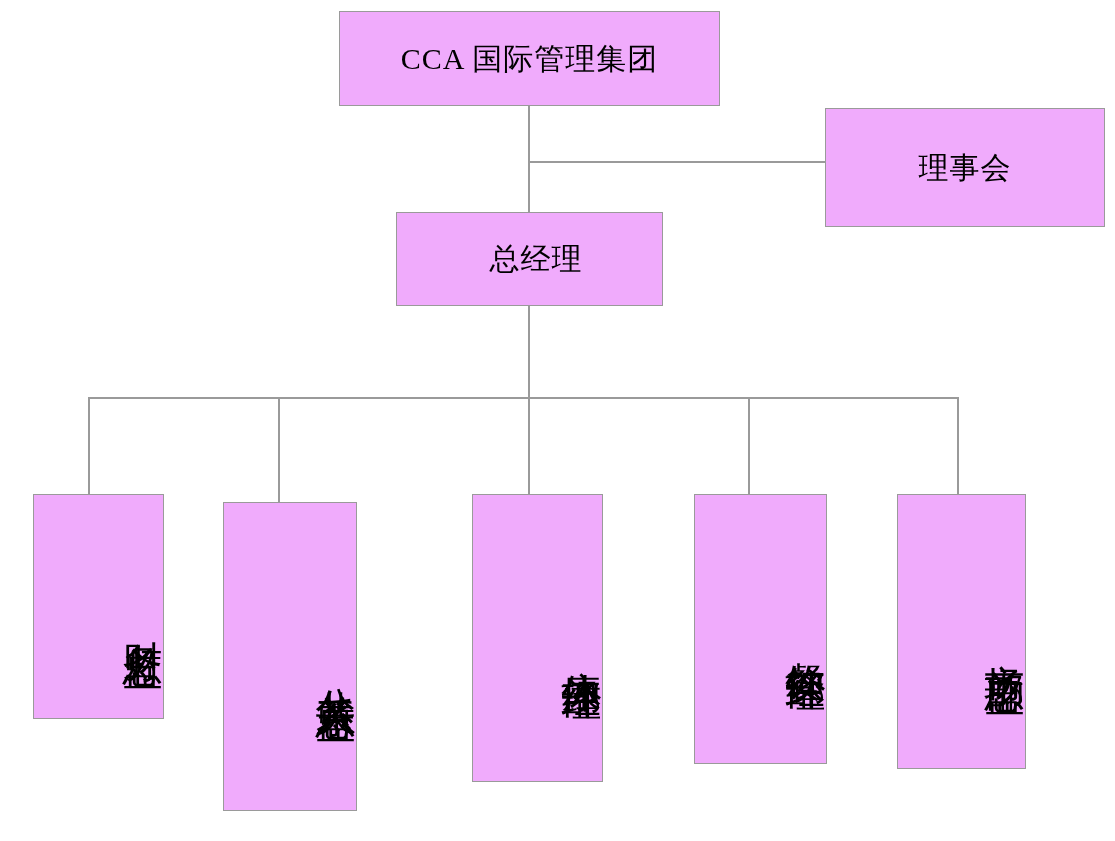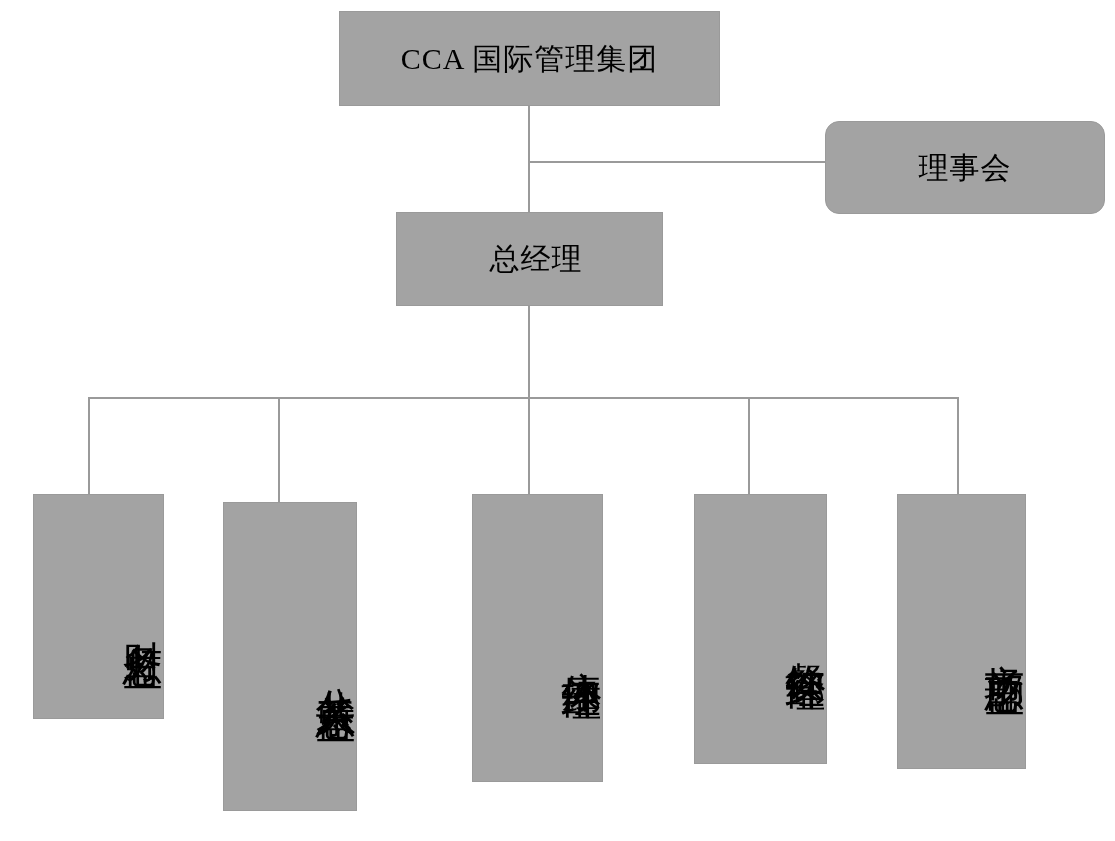--- a/index.html
+++ b/index.html
@@ -13,21 +13,21 @@
   #canvas {
     position: relative;
     width: 1115px;
     height: 841px;
     background: #ffffff;
     overflow: hidden;
   }
   .node {
     position: absolute;
     box-sizing: border-box;
-    background: #a3a3a3;
+    background: #f0abfc;
     border: 1px solid #9a9a9a;
     color: #000000;
     display: flex;
     align-items: center;
     justify-content: center;
     text-align: center;
     line-height: 1.05;
   }
   
   .node.h {
@@ -61,21 +61,21 @@
   <div class="line vert" style="left:528px; top:305px; height:93px;"></div>
   <div class="line horz" style="left:88px; top:397px; width:870px;"></div>
   <div class="line vert" style="left:88px;  top:397px; height:99px;"></div>
   <div class="line vert" style="left:278px; top:397px; height:106px;"></div>
   <div class="line vert" style="left:528px; top:397px; height:99px;"></div>
   <div class="line vert" style="left:748px; top:397px; height:99px;"></div>
   <div class="line vert" style="left:957px; top:397px; height:99px;"></div>
 
   <div class="node h" style="left:339px; top:11px; width:381px; height:95px;">CCA 国际管理集团</div>
 
-  <div class="node h" style="left:825px; top:121px; width:280px; height:93px;border-radius:14px;">理事会</div>
+  <div class="node h" style="left:825px; top:108px; width:280px; height:119px;">理事会</div>
 
   <div class="node h" style="left:396px; top:212px; width:267px; height:94px;padding-left:13px;">总经理</div>
 
   <div class="node v" style="left:33px; top:494px; width:131px; height:225px;">财务总监</div>
 
   <div class="node v" style="left:223px; top:502px; width:134px; height:309px;">公共关系总监</div>
 
   <div class="node v" style="left:472px; top:494px; width:131px; height:288px;">康体部经理</div>
 
   <div class="node v" style="left:694px; top:494px; width:133px; height:270px;">餐饮部经理</div>

